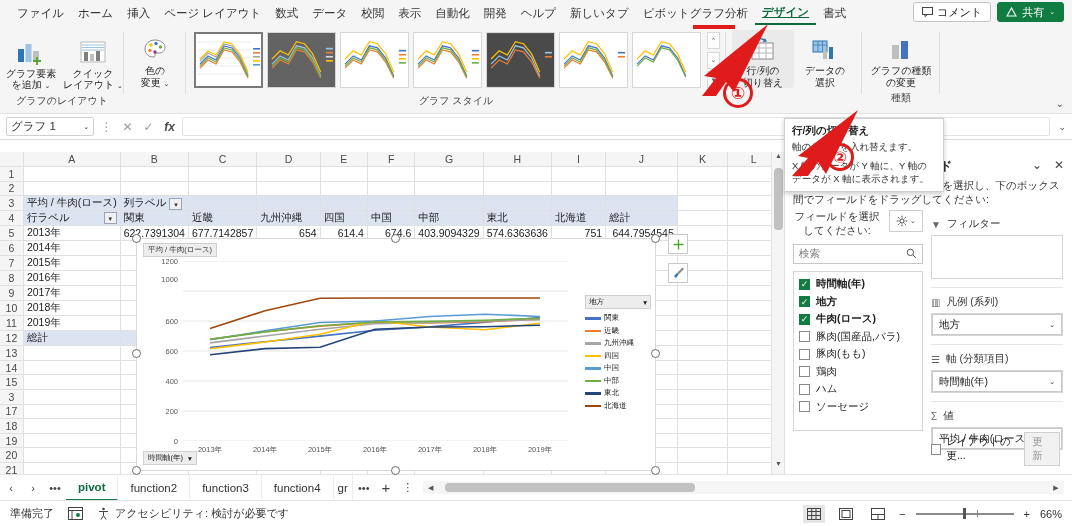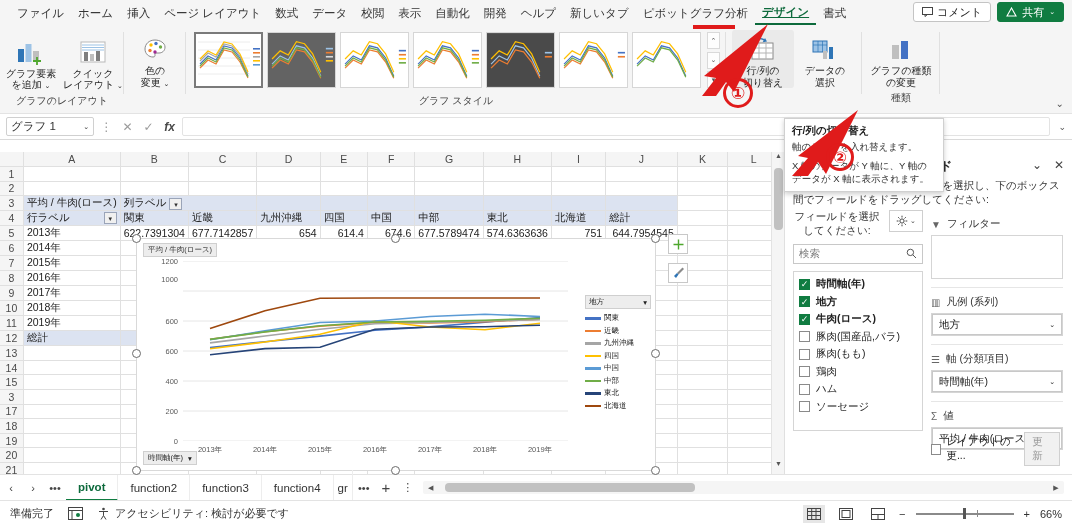--- a/index.html
+++ b/index.html
@@ -505,21 +505,21 @@
           <td></td>
     </tr>
     <tr>
       <td class="rowhead">5</td>
       <td>2013年</td>
       <td class="num">622.7391304</td>
       <td class="num">677.7142857</td>
       <td class="num">654</td>
       <td class="num">614.4</td>
       <td class="num">674.6</td>
-      <td class="num">677.5789474</td>
+      <td class="num">403.9094329</td>
       <td class="num">574.6363636</td>
       <td class="num">751</td>
       <td class="num">644.7954545</td>
       <td></td>
           <td></td>
     </tr>
     <tr>
       <td class="rowhead">6</td>
       <td>2014年</td>
       <td class="num">662</td>

